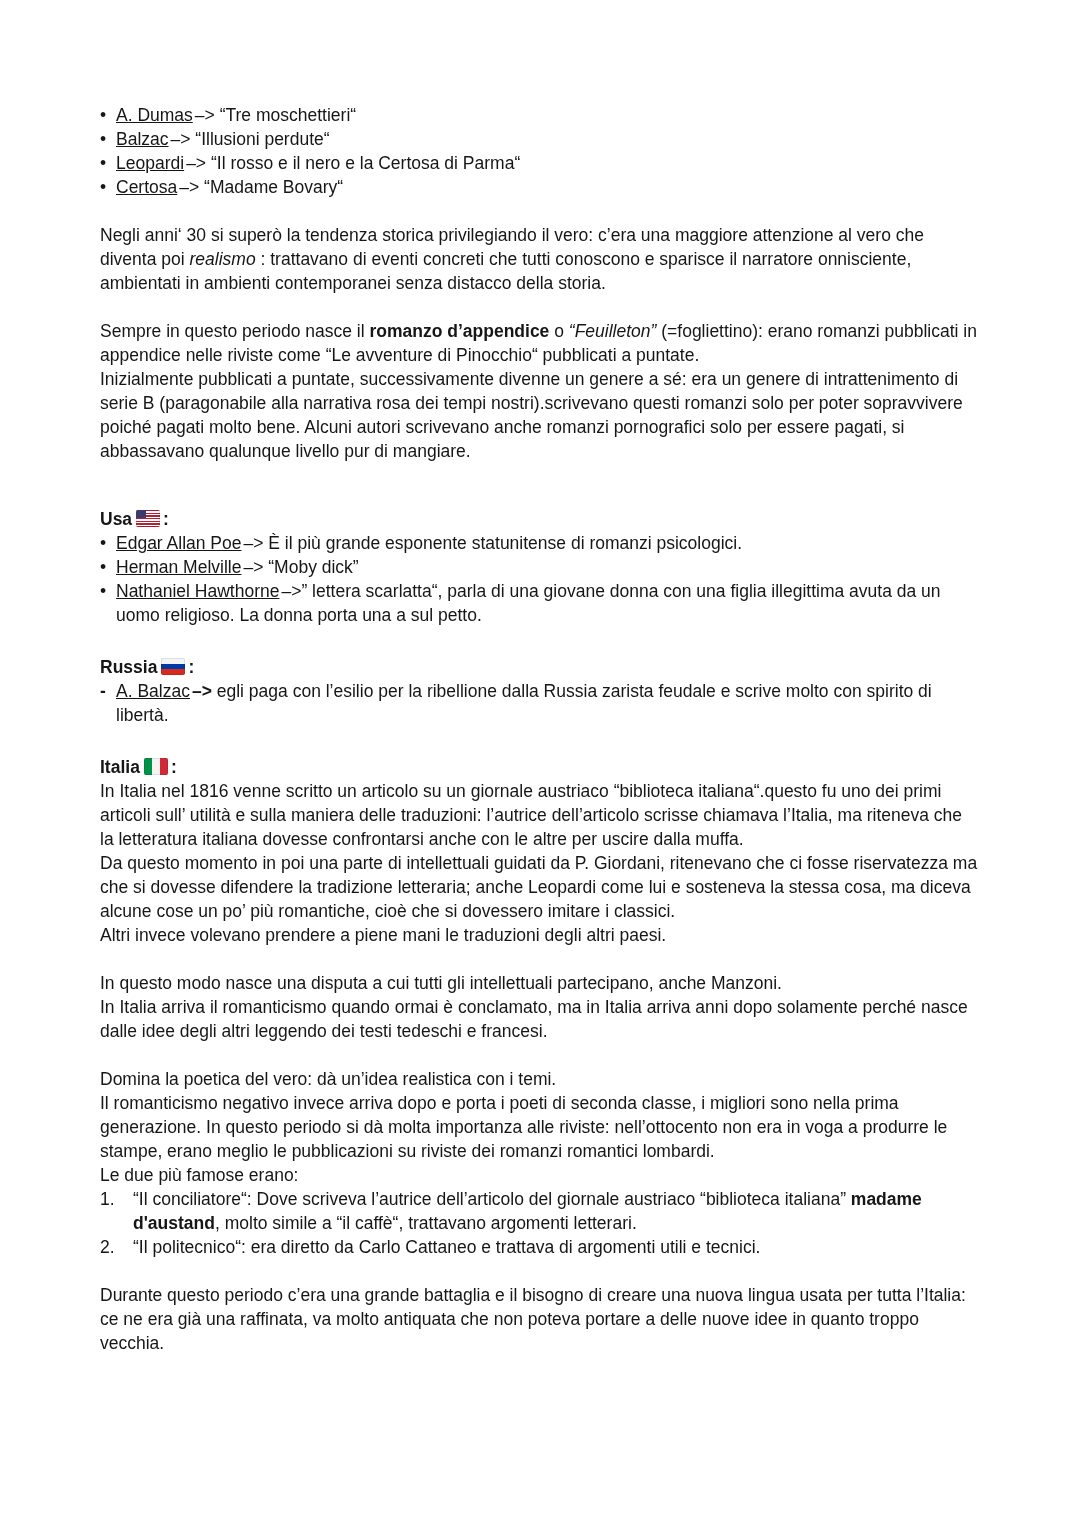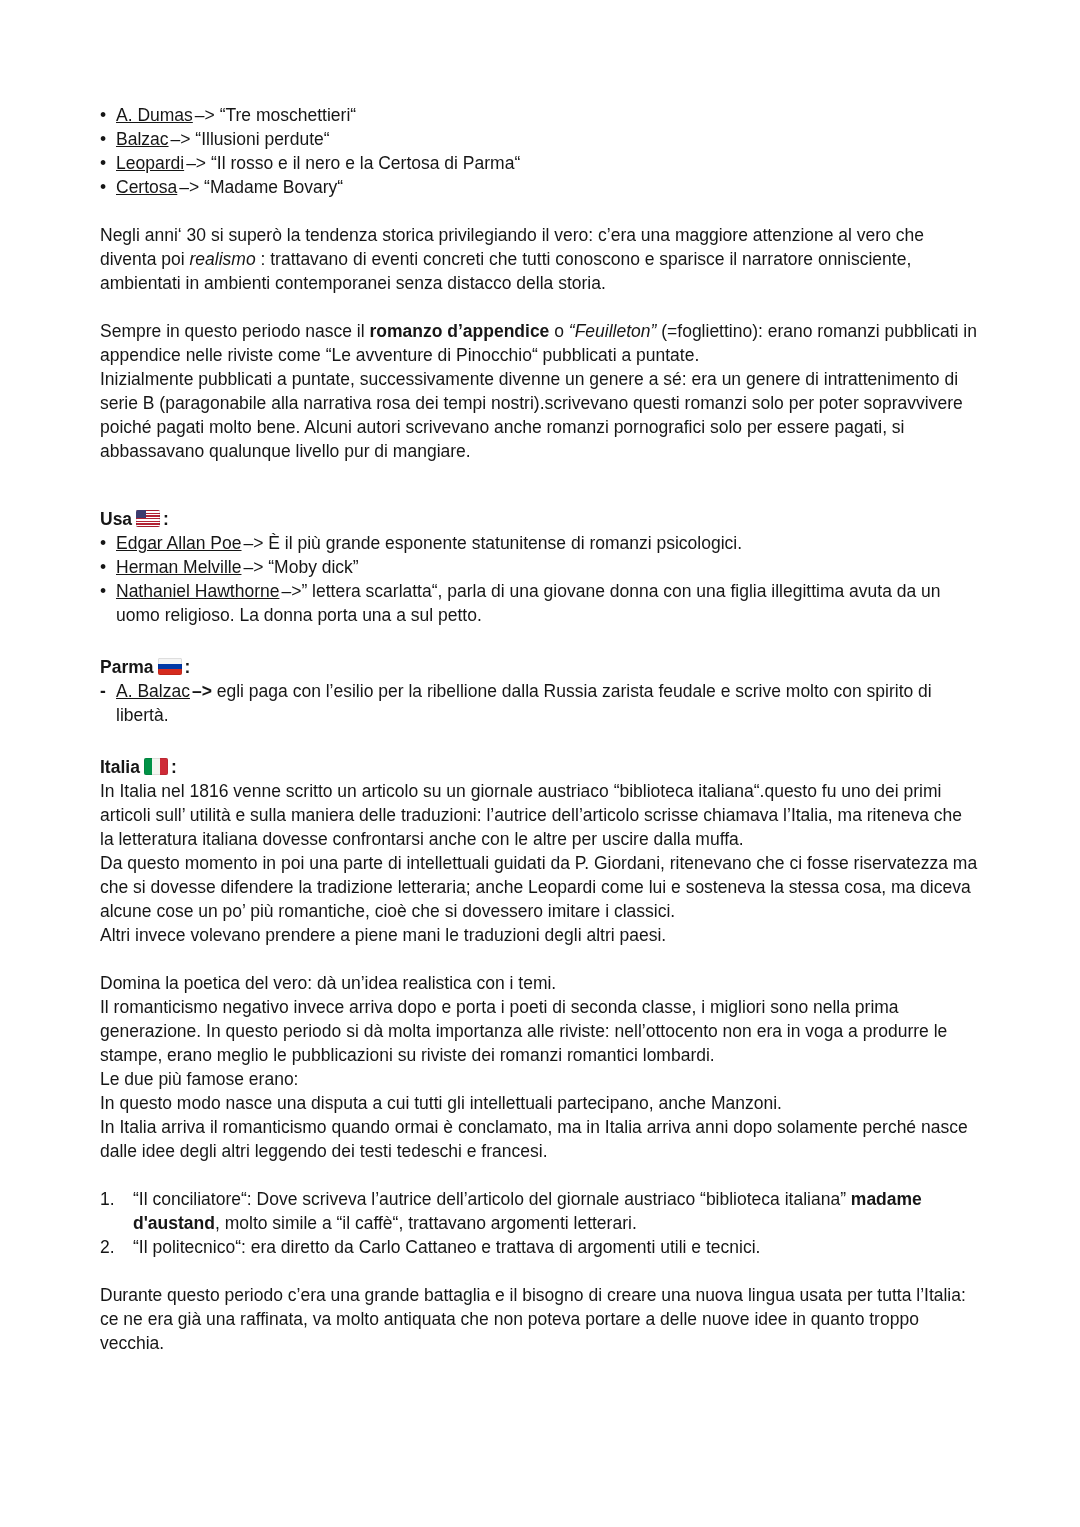--- a/index.html
+++ b/index.html
@@ -97,39 +97,39 @@
         <span class="bcontent"><span class="name">Herman Melville</span><span class="arrow">–&gt;</span><span> “Moby dick”</span></span>
       </div>
       <div class="bitem">
         <span class="bullet">•</span>
         <span class="bcontent"><span class="name">Nathaniel Hawthorne</span><span class="arrow">–&gt;</span><span>” lettera scarlatta“, parla di una giovane donna con una figlia illegittima avuta da un uomo religioso. La donna porta una a sul petto.</span></span>
       </div>
     </div>
   </div>
 
   <div class="sec-ru">
-    <p class="sec-head"><span>Parma</span><span class="flag flag-ru"></span><span>:</span></p>
+    <p class="sec-head"><span>Russia</span><span class="flag flag-ru"></span><span>:</span></p>
     <div class="blist">
       <div class="bitem">
         <span class="bullet dash">-</span>
         <span class="bcontent"><span class="name">A. Balzac</span><span class="arrow-b">–&gt;</span><span> egli paga con l’esilio per la ribellione dalla Russia zarista feudale e scrive molto con spirito di libertà.</span></span>
       </div>
     </div>
   </div>
 
   <div class="sec-it">
     <p class="sec-head"><span>Italia</span><span class="flag flag-it"></span><span>:</span></p>
     <p class="para">In Italia nel 1816 venne scritto un articolo su un giornale austriaco “biblioteca italiana“.questo fu uno dei primi articoli sull’ utilità e sulla maniera delle traduzioni: l’autrice dell’articolo scrisse chiamava l’Italia, ma riteneva che la letteratura italiana dovesse confrontarsi anche con le altre per uscire dalla muffa.
 Da questo momento in poi una parte di intellettuali guidati da P. Giordani, ritenevano che ci fosse riservatezza ma che si dovesse difendere la tradizione letteraria; anche Leopardi come lui e sosteneva la stessa cosa, ma diceva alcune cose un po’ più romantiche, cioè che si dovessero imitare i classici.
 Altri invece volevano prendere a piene mani le traduzioni degli altri paesi.</p>
+    <p class="para">In questo modo nasce una disputa a cui tutti gli intellettuali partecipano, anche Manzoni.
+In Italia arriva il romanticismo quando ormai è conclamato, ma in Italia arriva anni dopo solamente perché nasce dalle idee degli altri leggendo dei testi tedeschi e francesi.</p>
     <p class="para tight">Domina la poetica del vero: dà un’idea realistica con i temi.
 Il romanticismo negativo invece arriva dopo e porta i poeti di seconda classe, i migliori sono nella prima generazione. In questo periodo si dà molta importanza alle riviste: nell’ottocento non era in voga a produrre le stampe, erano meglio le pubblicazioni su riviste dei romanzi romantici lombardi.
 Le due più famose erano:</p>
-    <p class="para">In questo modo nasce una disputa a cui tutti gli intellettuali partecipano, anche Manzoni.
-In Italia arriva il romanticismo quando ormai è conclamato, ma in Italia arriva anni dopo solamente perché nasce dalle idee degli altri leggendo dei testi tedeschi e francesi.</p>
 
     <div class="nlist">
       <div class="nitem">
         <span class="num">1.</span>
         <span class="ncontent"><span>“Il conciliatore“: Dove scriveva l’autrice dell’articolo del giornale austriaco “biblioteca italiana” </span><span class="b">madame d'austand</span><span>, molto simile a “il caffè“, trattavano argomenti letterari.</span></span>
       </div>
       <div class="nitem">
         <span class="num">2.</span>
         <span class="ncontent"><span>“Il politecnico“: era diretto da Carlo Cattaneo e trattava di argomenti utili e tecnici.</span></span>
       </div>

